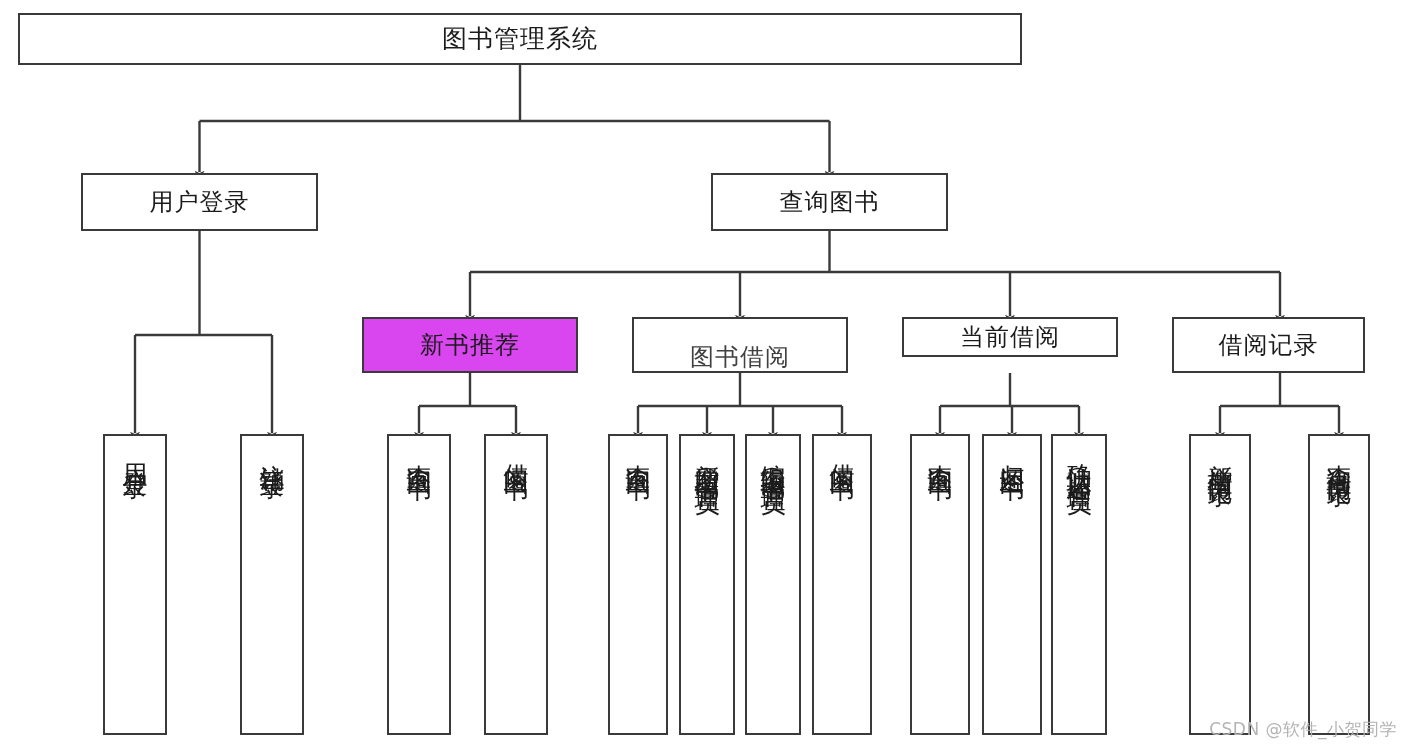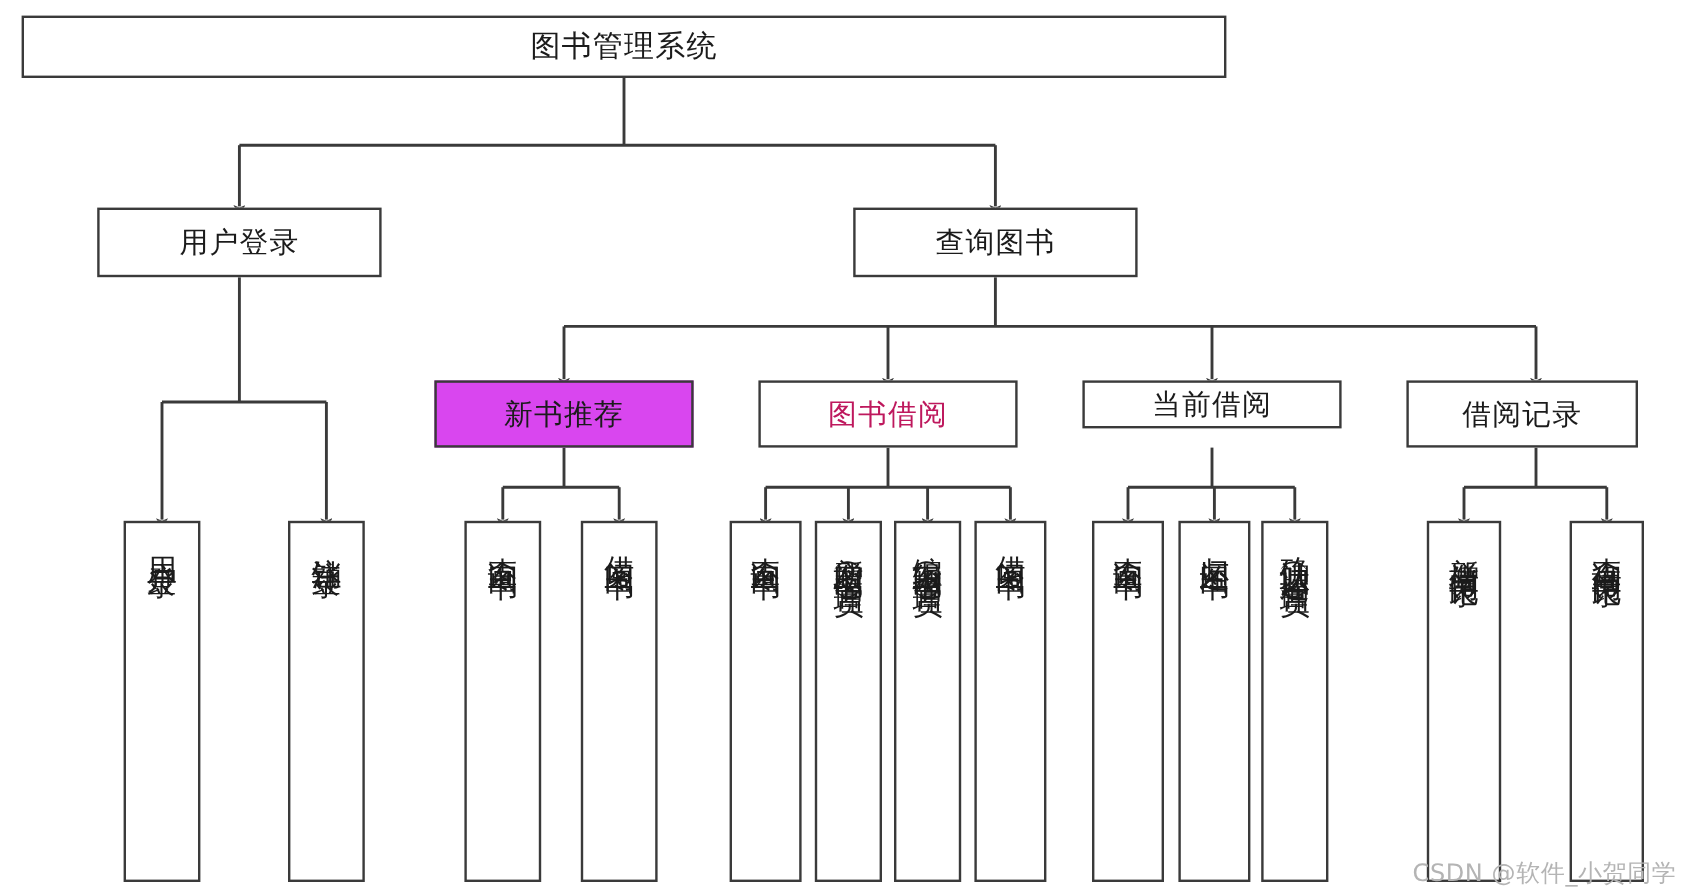--- a/index.html
+++ b/index.html
@@ -64,21 +64,21 @@
     text-orientation: upright;
     font-size: 25px;
     line-height: 1.0;
     letter-spacing: 4px;
     white-space: nowrap;
   }
   #watermark {
     position: absolute;
     right: 8px;
     bottom: 6px;
-    font-size: 20px;
+    font-size: 17px;
     color: #b4b4b4;
     letter-spacing: 0.5px;
     white-space: nowrap;
     user-select: none;
   }
 </style>
 </head>
 <body>
 
 <div id="diagram-root">
@@ -132,21 +132,21 @@
       </div>
       <div class="node horiz" style="left: 81px; top: 173px; width: 237px; height: 58px; border-color: rgb(58, 58, 58); background: rgb(255, 255, 255); color: rgb(27, 27, 27);">
         <span class="node-label">用户登录</span>
       </div>
       <div class="node horiz" style="left: 711px; top: 173px; width: 237px; height: 58px; border-color: rgb(58, 58, 58); background: rgb(255, 255, 255); color: rgb(27, 27, 27);">
         <span class="node-label">查询图书</span>
       </div>
       <div class="node horiz" style="left: 362px; top: 317px; width: 216px; height: 56px; border-color: rgb(58, 58, 58); background: #d946ef; color: rgb(27, 27, 27);">
         <span class="node-label">新书推荐</span>
       </div>
-      <div class="node horiz" style="left: 632px; top: 317px; width: 216px; height: 56px; border-color: rgb(58, 58, 58); background: rgb(255, 255, 255); color: #be185d;">
+      <div class="node horiz" style="left: 632px; top: 317px; width: 216px; height: 56px; border-color: rgb(58, 58, 58); background: rgb(255, 255, 255); color: #404040; align-items: flex-end;">
         <span class="node-label">图书借阅</span>
       </div>
       <div class="node horiz" style="left: 902px; top: 317px; width: 216px; height: 40px; border-color: rgb(58, 58, 58); background: rgb(255, 255, 255); color: rgb(27, 27, 27);">
         <span class="node-label">当前借阅</span>
       </div>
       <div class="node horiz" style="left: 1172px; top: 317px; width: 193px; height: 56px; border-color: rgb(58, 58, 58); background: rgb(255, 255, 255); color: rgb(27, 27, 27);">
         <span class="node-label">借阅记录</span>
       </div>
       <div class="node vert" style="left: 103px; top: 434px; width: 64px; height: 301px; border-color: rgb(58, 58, 58); background: rgb(255, 255, 255); color: rgb(27, 27, 27);">
         <span class="node-label">用户登录</span>

